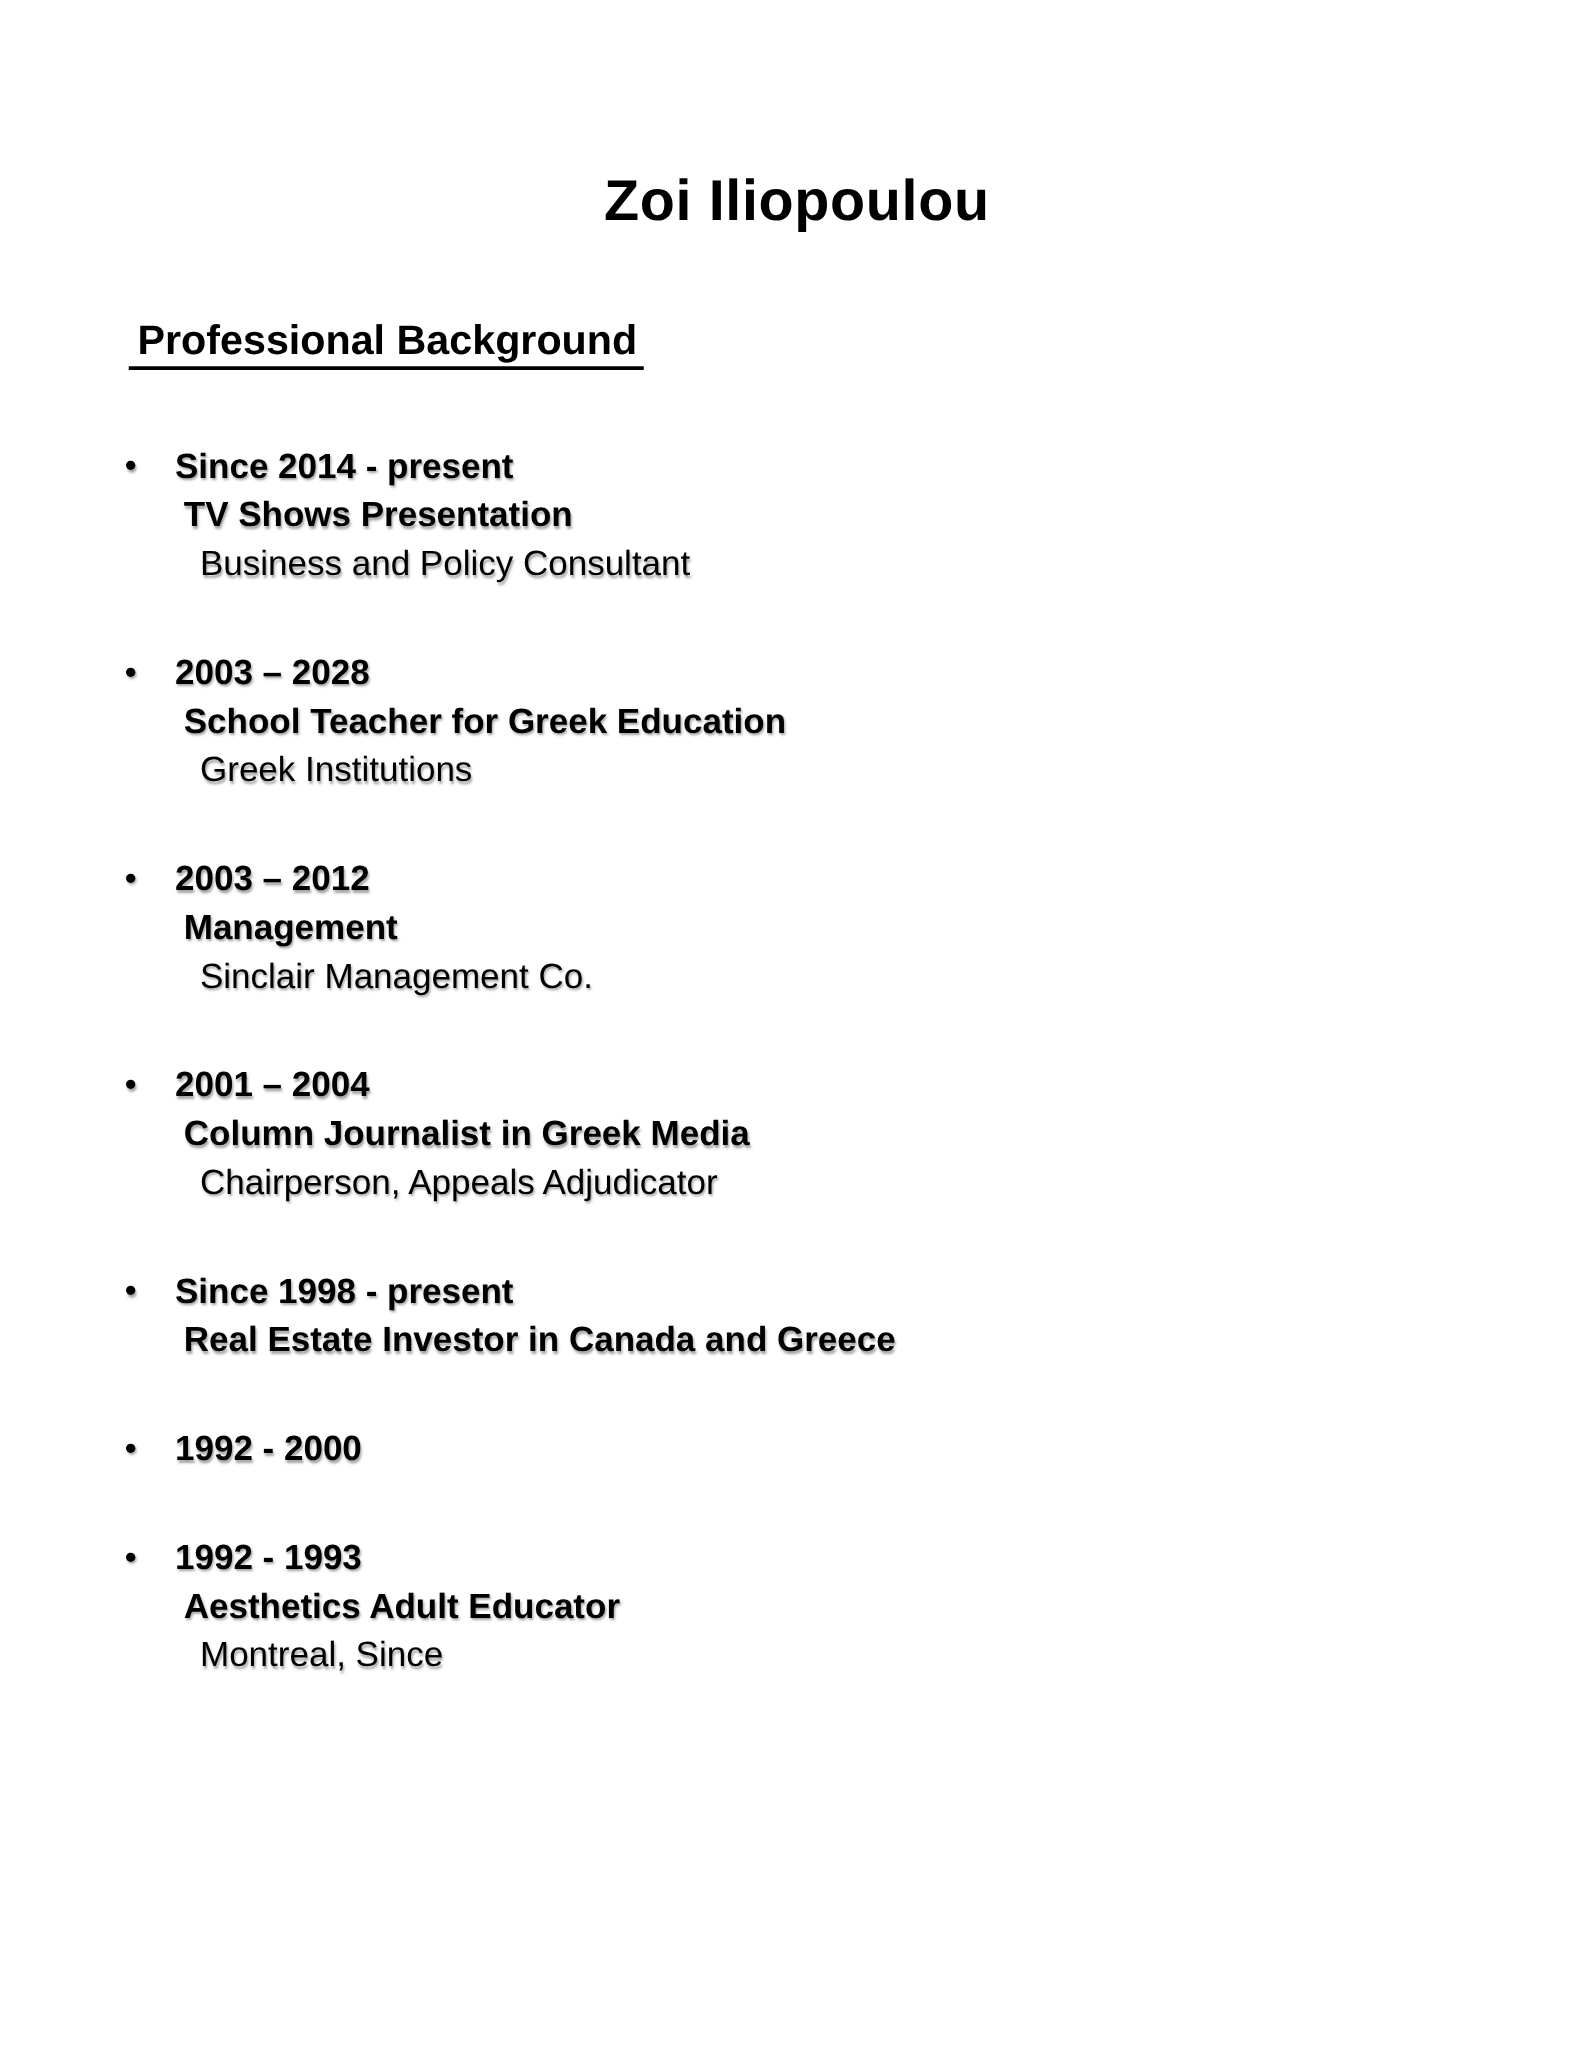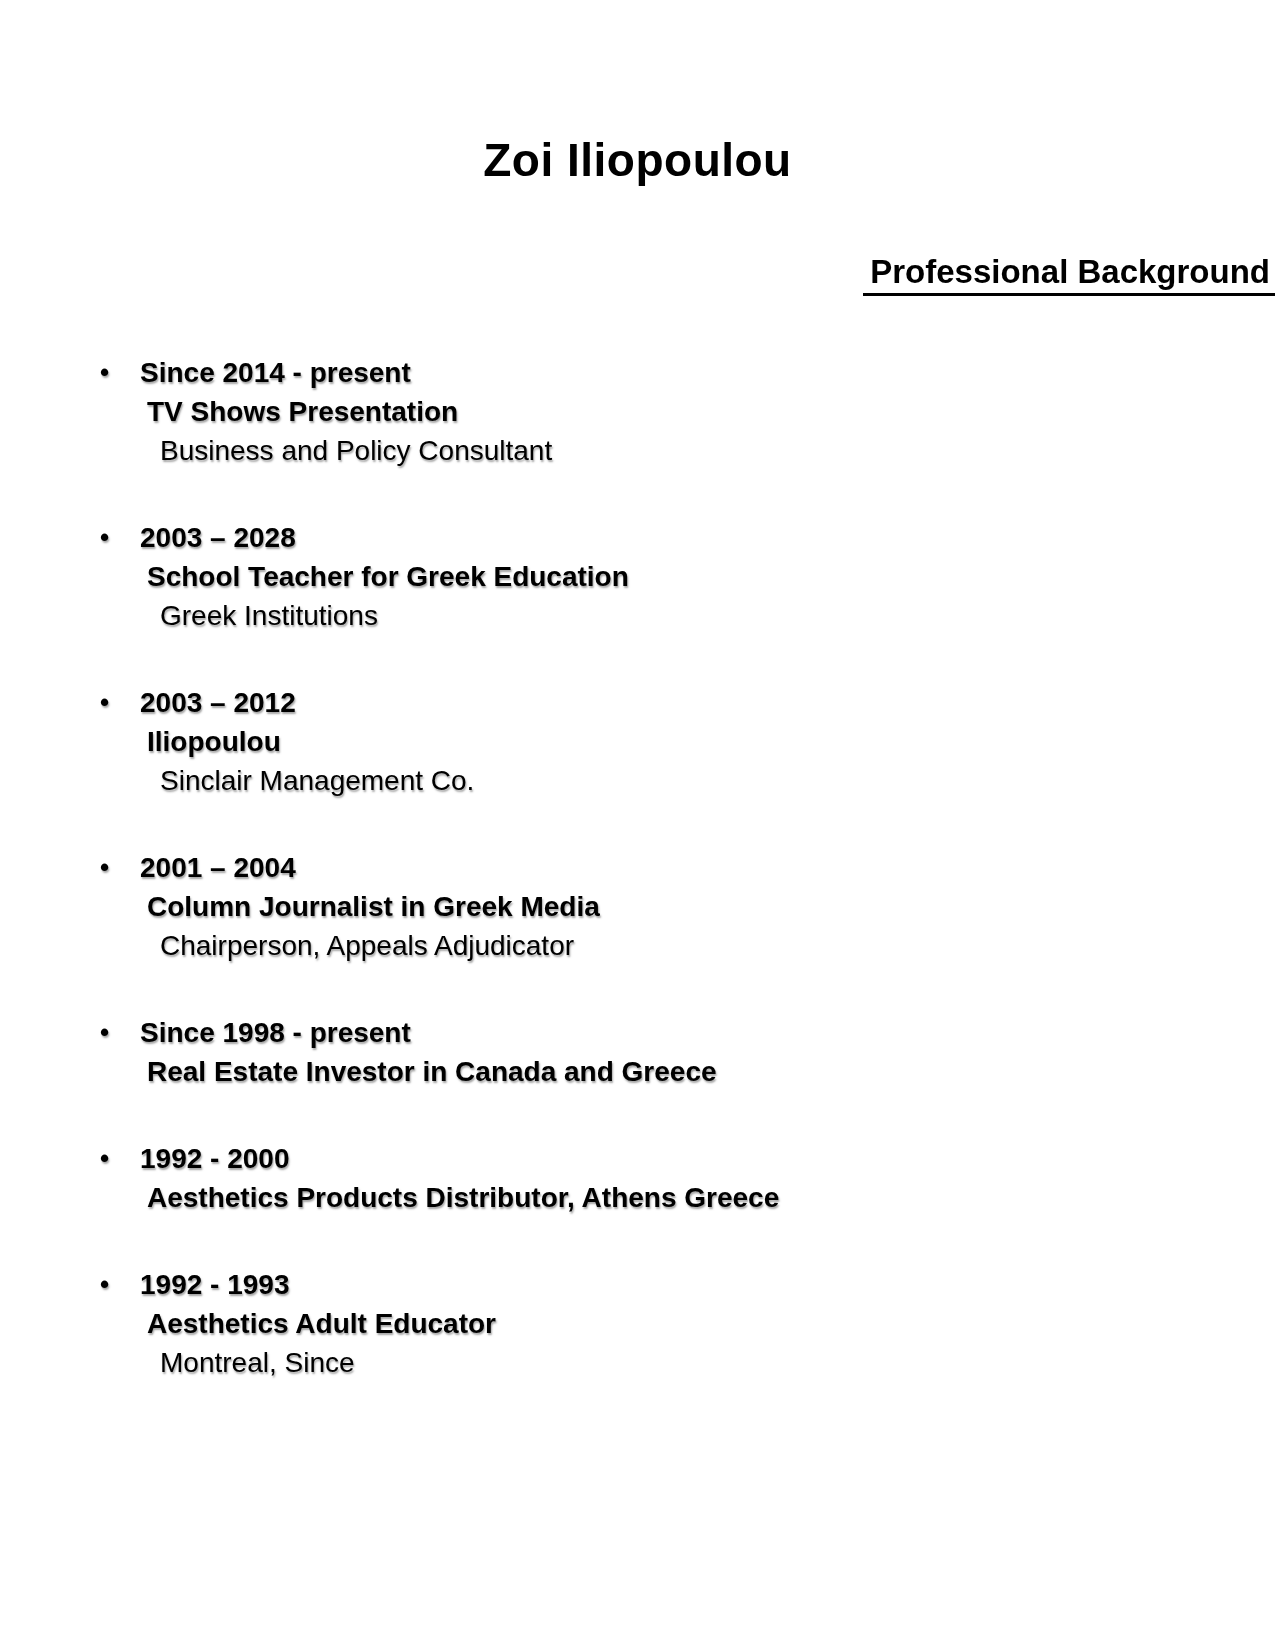--- a/index.html
+++ b/index.html
@@ -24,21 +24,20 @@
     font-weight: bold;
     letter-spacing: 0.5px;
   }
   .section-heading {
     margin: 0;
     margin-top: 65px;
     margin-left: 103px;
     font-size: 33px;
     line-height: 40px;
     font-weight: bold;
-    text-align: right;
   }
   .section-heading .underline {
     display: inline-block;
     padding: 0 5px 1px 7px;
     border-bottom: 3px solid #000000;
   }
   .experience-list {
     list-style: none;
     margin: 0;
     margin-top: 57px;
@@ -92,21 +91,21 @@
       <div class="entry-period">2003 – 2028</div>
       <div class="entry-role">School Teacher for Greek Education</div>
       <div class="entry-detail">Greek Institutions</div>
     </div>
   </li>
 
   <li class="entry">
     <span class="bullet">•</span>
     <div class="entry-text">
       <div class="entry-period">2003 – 2012</div>
-      <div class="entry-role">Iliopoulou</div>
+      <div class="entry-role">Management</div>
       <div class="entry-detail">Sinclair Management Co.</div>
     </div>
   </li>
 
   <li class="entry">
     <span class="bullet">•</span>
     <div class="entry-text">
       <div class="entry-period">2001 – 2004</div>
       <div class="entry-role">Column Journalist in Greek Media</div>
       <div class="entry-detail">Chairperson, Appeals Adjudicator</div>
@@ -119,21 +118,20 @@
       <div class="entry-period">Since 1998 - present</div>
       <div class="entry-role">Real Estate Investor in Canada and Greece</div>
 
     </div>
   </li>
 
   <li class="entry">
     <span class="bullet">•</span>
     <div class="entry-text">
       <div class="entry-period">1992 - 2000</div>
-      <div class="entry-role">Aesthetics Products Distributor, Athens Greece</div>
 
     </div>
   </li>
 
   <li class="entry">
     <span class="bullet">•</span>
     <div class="entry-text">
       <div class="entry-period">1992 - 1993</div>
       <div class="entry-role">Aesthetics Adult Educator</div>
       <div class="entry-detail">Montreal, Since</div>

